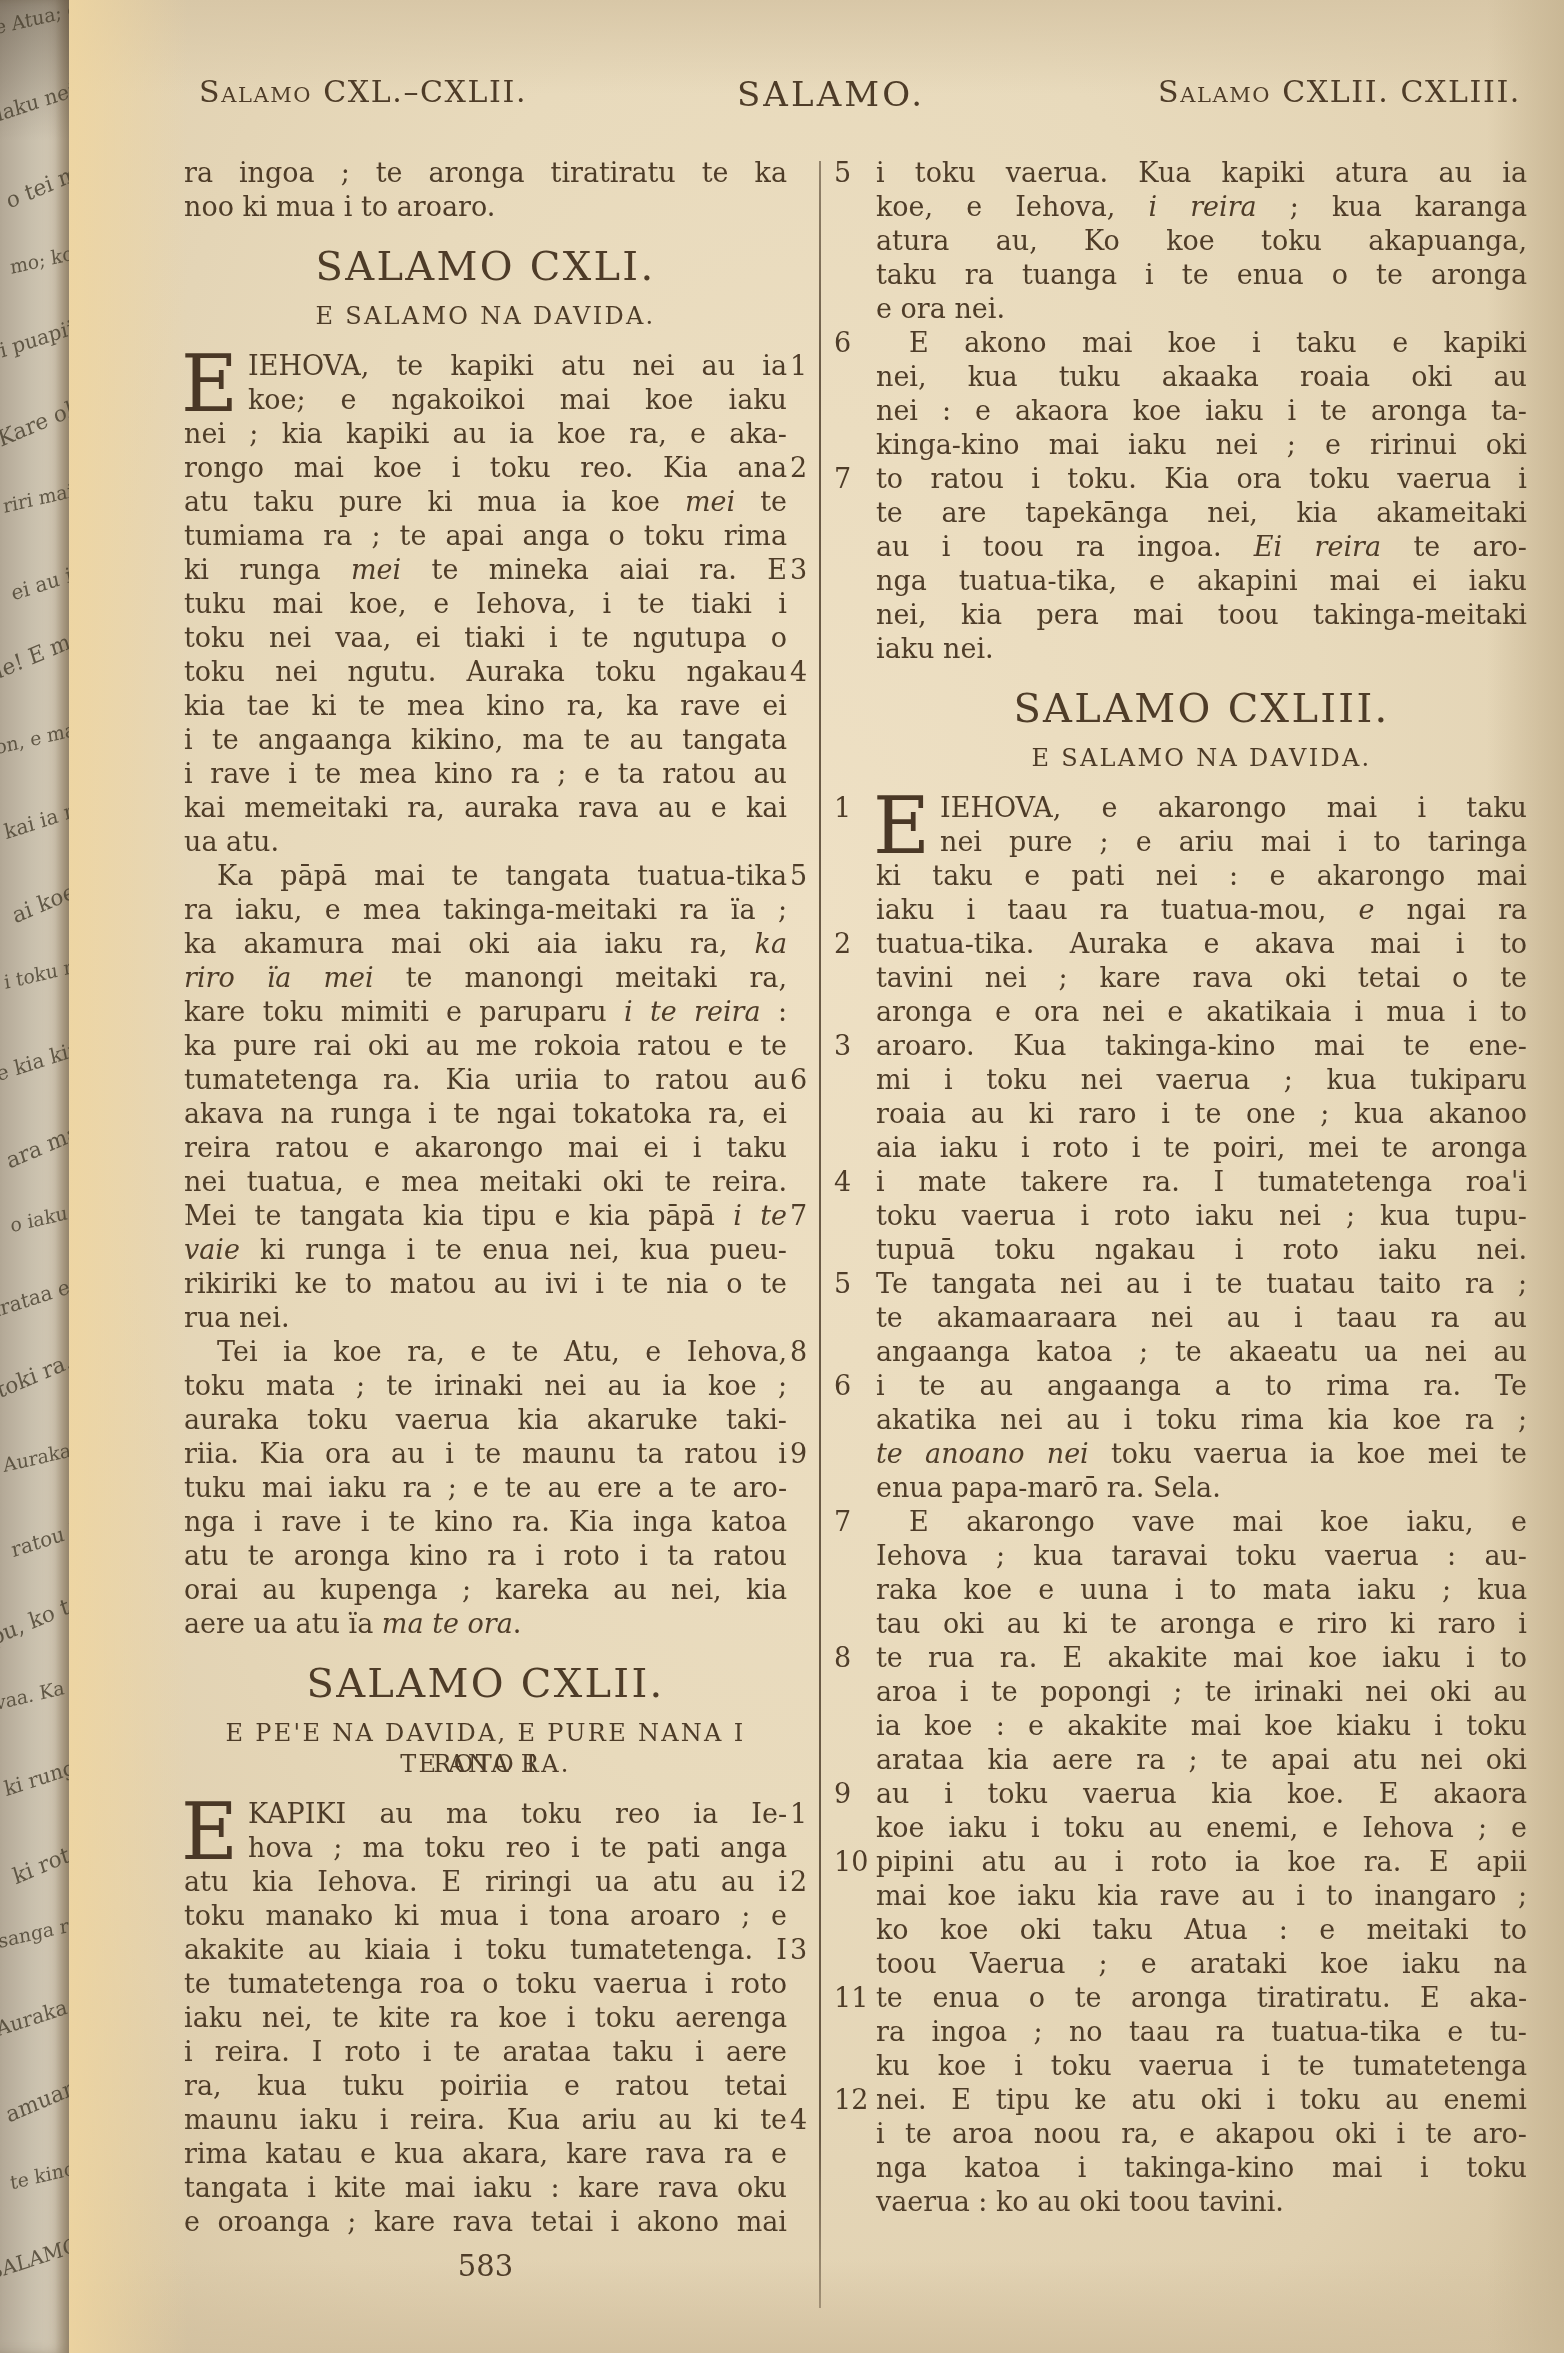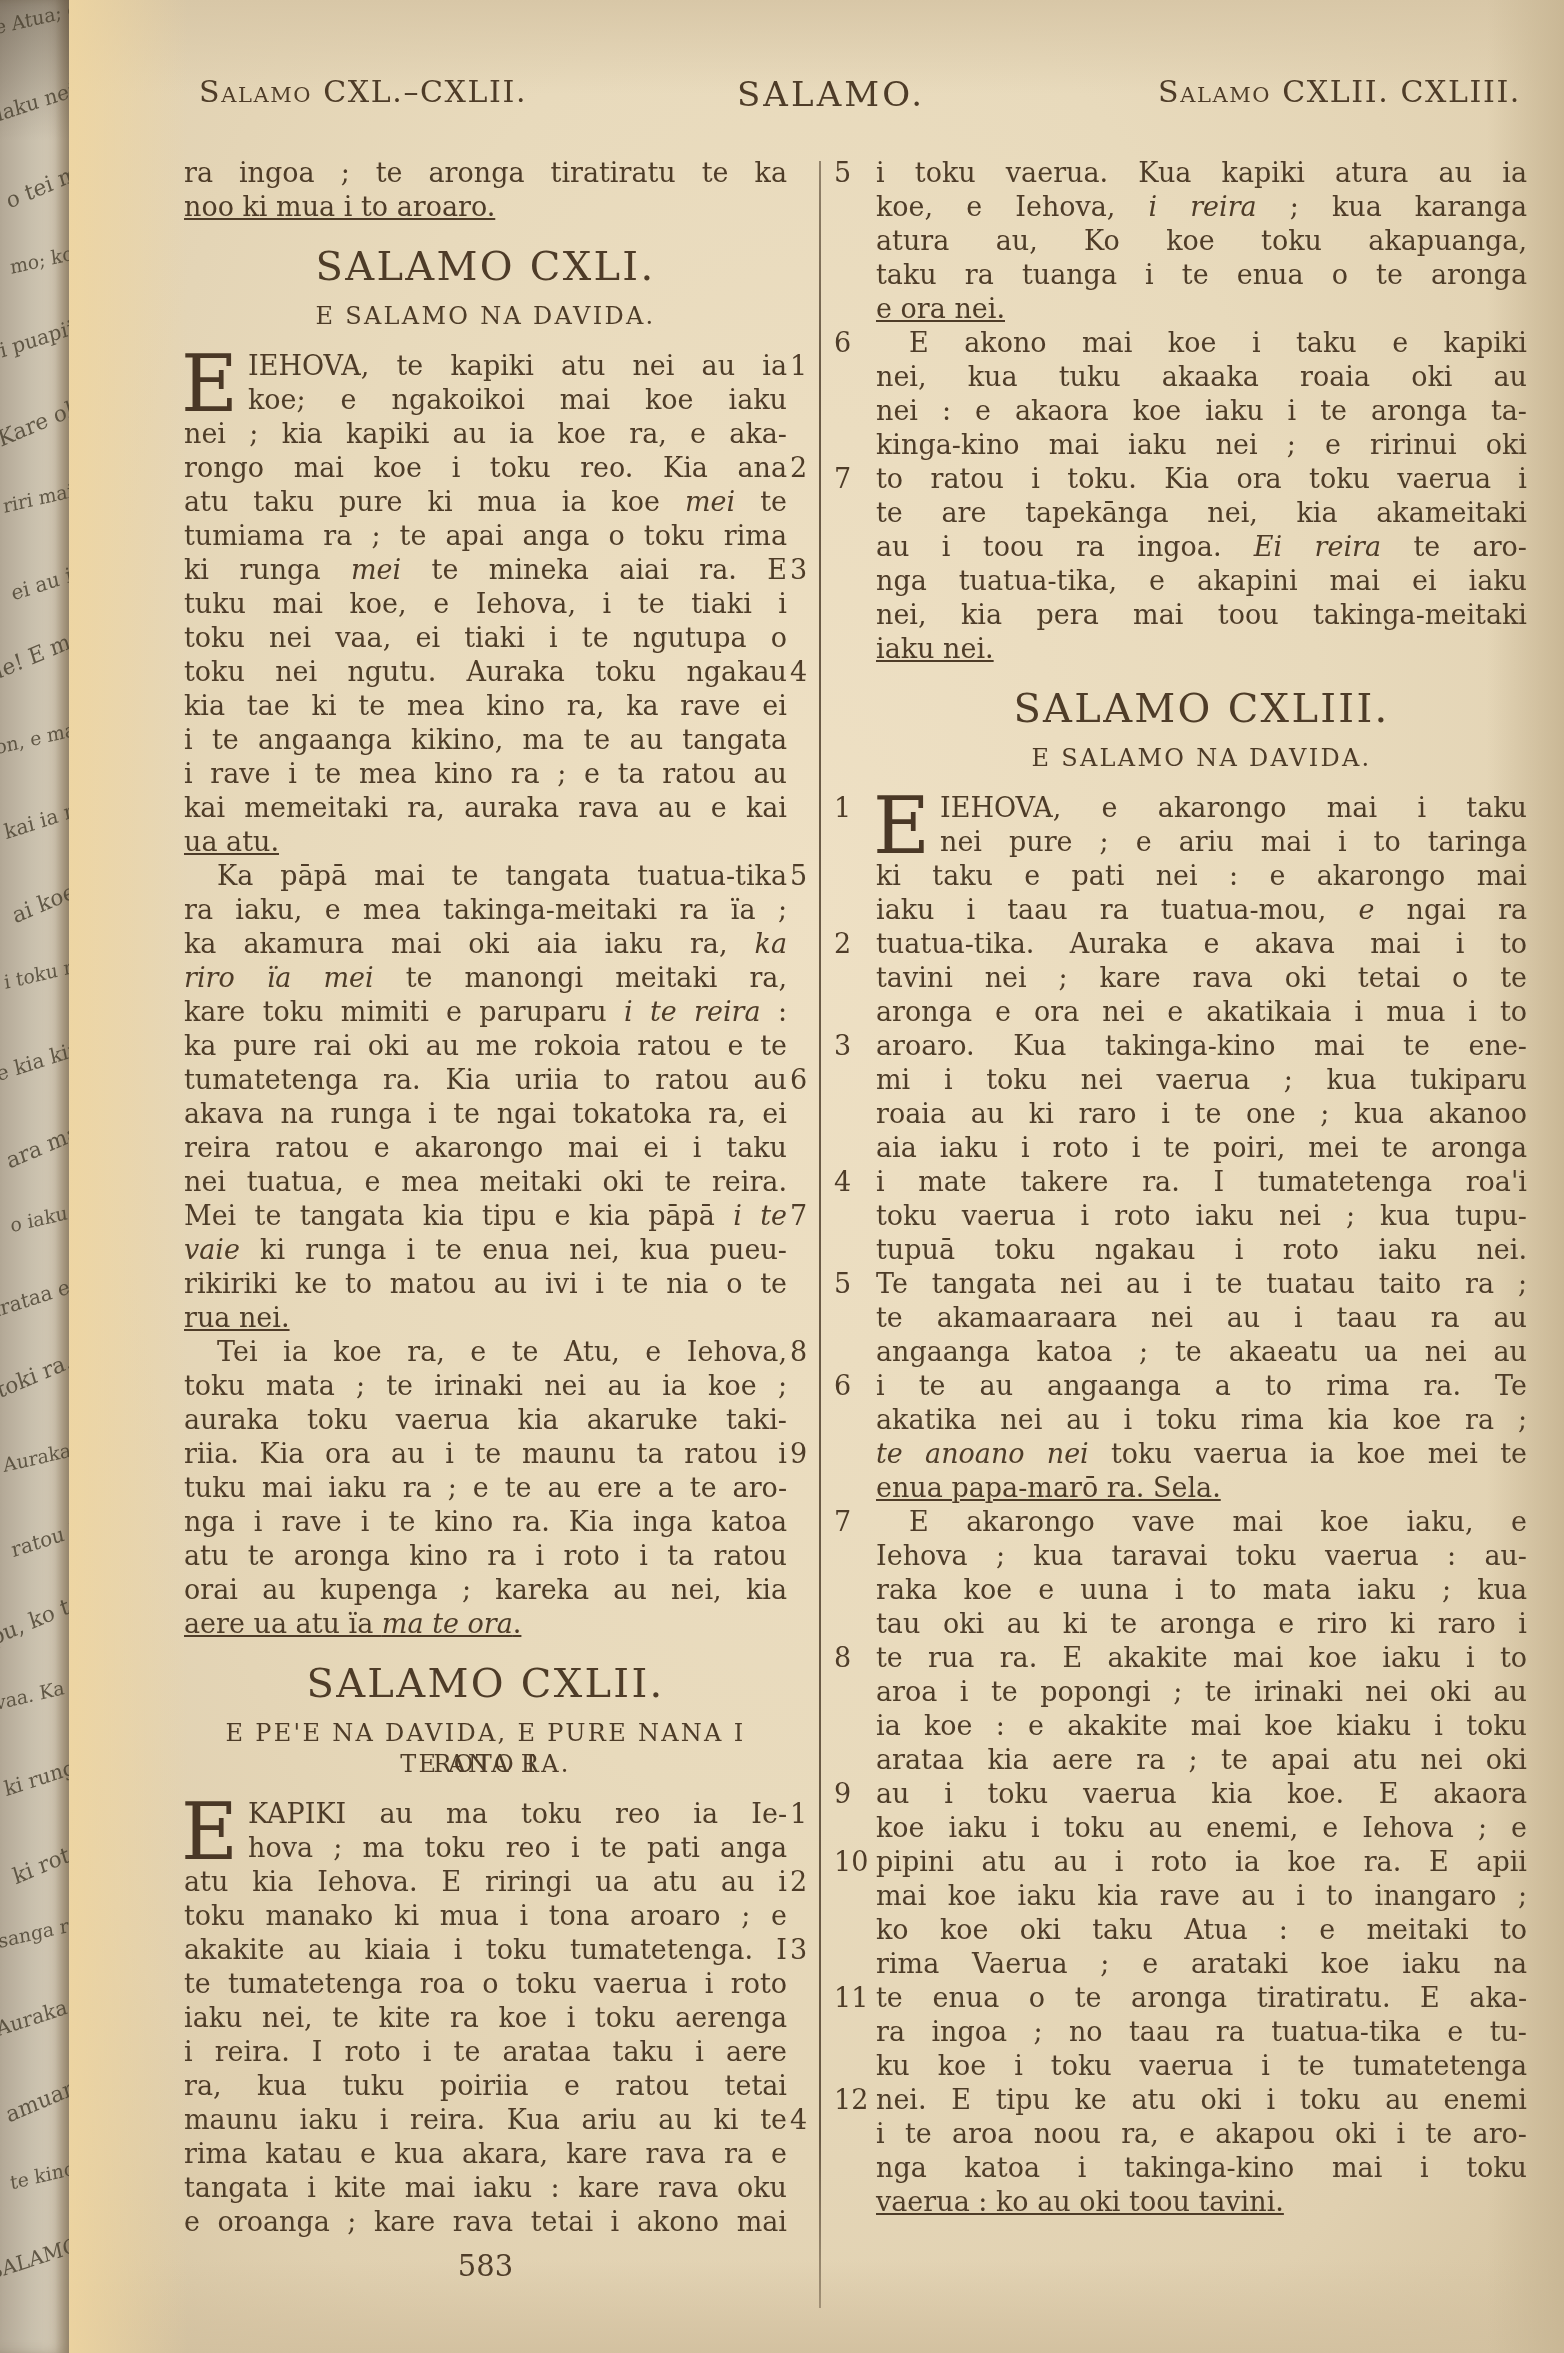--- a/index.html
+++ b/index.html
@@ -27,21 +27,21 @@
   .rh-right{right:55px;}
   
   .rule{position:absolute;left:819px;top:161px;width:2.3px;height:2147px;
     background:linear-gradient(180deg,rgba(74,58,40,.55),rgba(74,58,40,.8) 10%,rgba(74,58,40,.8) 92%,rgba(74,58,40,.4));}
   
   .col{position:absolute;top:156px;color:#4e3c28;}
   .col-left{left:184px;width:603px;}
   .col-right{left:876px;width:651px;}
   .line{position:relative;height:34px;line-height:34px;font-size:27px;white-space:nowrap;
     text-align:justify;text-align-last:justify;}
-  .line.last{text-align:left;text-align-last:left;text-decoration:underline;}
+  .line.last{text-align:left;text-align-last:left;}
   .line.ind{padding-left:33px;}
   .vblock{position:relative;}
   .vblock.drop .line.dc{padding-left:64px;}
   .dropcap{position:absolute;left:-3.1px;top:3.1px;font-size:78px;line-height:64px;color:#4a3826;}
   .vnum{position:absolute;top:0;font-size:27px;color:#4e3c28;}
   .vnum.l{right:-42px;width:39px;text-align:left;padding-left:4.7px;}
   .vnum.r{left:-42px;width:34px;text-align:right;}
   .psalm-head{font-size:40px;letter-spacing:2.3px;text-align:center;margin:27px 0 19px;height:31px;line-height:31px;white-space:nowrap;}
   .psalm-sub{text-align:center;margin:0 0 17px;}
   .psalm-sub div{font-size:24px;letter-spacing:2.3px;line-height:31px;height:31px;font-variant:small-caps;}
@@ -217,21 +217,21 @@
         <div class="line"><span><span>tau oki au ki te aronga e riro ki raro i</span></span></div>
         <div class="line"><span class="vnum r">8</span><span><span>te rua ra.  E akakite mai koe iaku i to</span></span></div>
         <div class="line"><span><span>aroa i te popongi ; te irinaki nei oki au</span></span></div>
         <div class="line"><span><span>ia koe :  e akakite mai koe kiaku i toku</span></span></div>
         <div class="line"><span><span>arataa kia aere ra ;  te apai atu nei oki</span></span></div>
         <div class="line"><span class="vnum r">9</span><span><span>au i toku vaerua kia koe.  E akaora</span></span></div>
         <div class="line"><span><span>koe iaku i toku au enemi, e Iehova ;  e</span></span></div>
         <div class="line"><span class="vnum r">10</span><span><span>pipini atu au i roto ia koe ra.  E apii</span></span></div>
         <div class="line"><span><span>mai koe iaku kia rave au i to inangaro ;</span></span></div>
         <div class="line"><span><span>ko koe oki taku Atua :  e meitaki to</span></span></div>
-        <div class="line"><span><span>rima Vaerua ;  e arataki koe iaku na</span></span></div>
+        <div class="line"><span><span>toou Vaerua ;  e arataki koe iaku na</span></span></div>
         <div class="line"><span class="vnum r">11</span><span><span>te enua o te aronga tiratiratu.  E aka-</span></span></div>
         <div class="line"><span><span>ra ingoa ;  no taau ra tuatua-tika e tu-</span></span></div>
         <div class="line"><span><span>ku koe i toku vaerua i te tumatetenga</span></span></div>
         <div class="line"><span class="vnum r">12</span><span><span>nei.  E tipu ke atu oki i toku au enemi</span></span></div>
         <div class="line"><span><span>i te aroa noou ra, e akapou oki i te aro-</span></span></div>
         <div class="line"><span><span>nga katoa i takinga-kino mai i toku</span></span></div>
         <div class="line last"><span><span>vaerua :  ko au oki toou tavini.</span></span></div>
       </div>
     </div>
 

